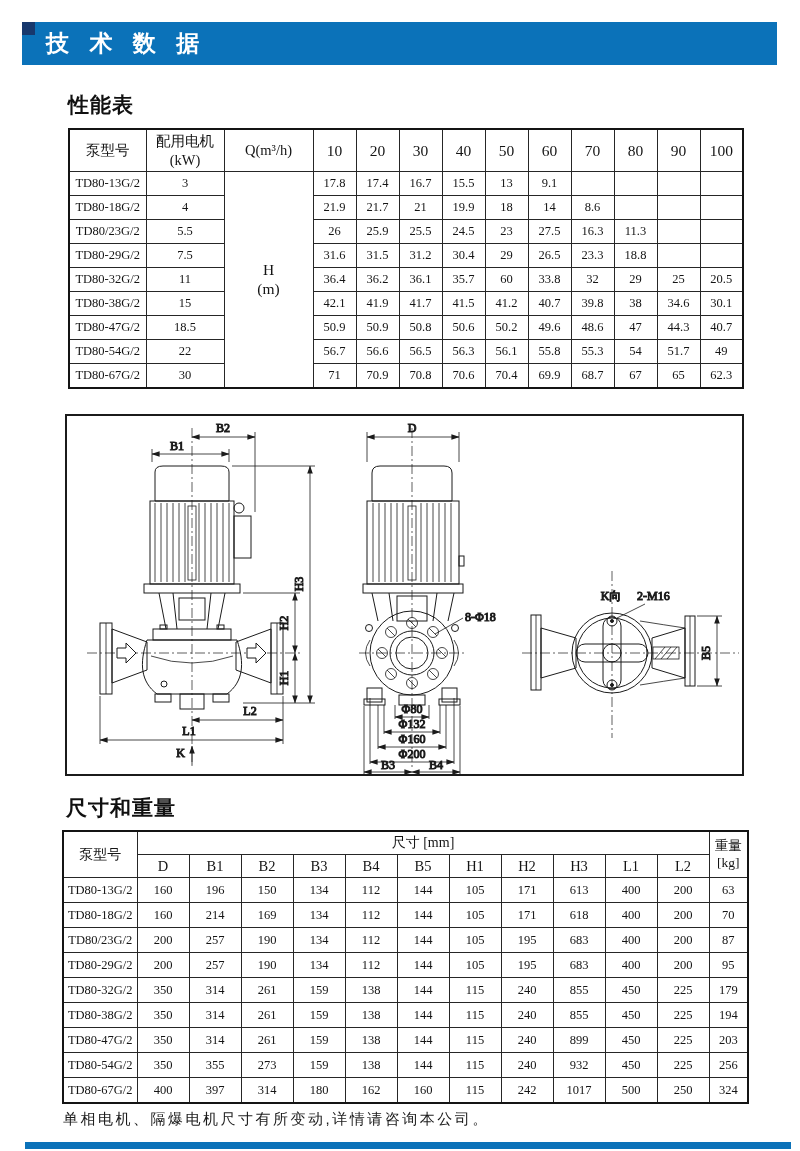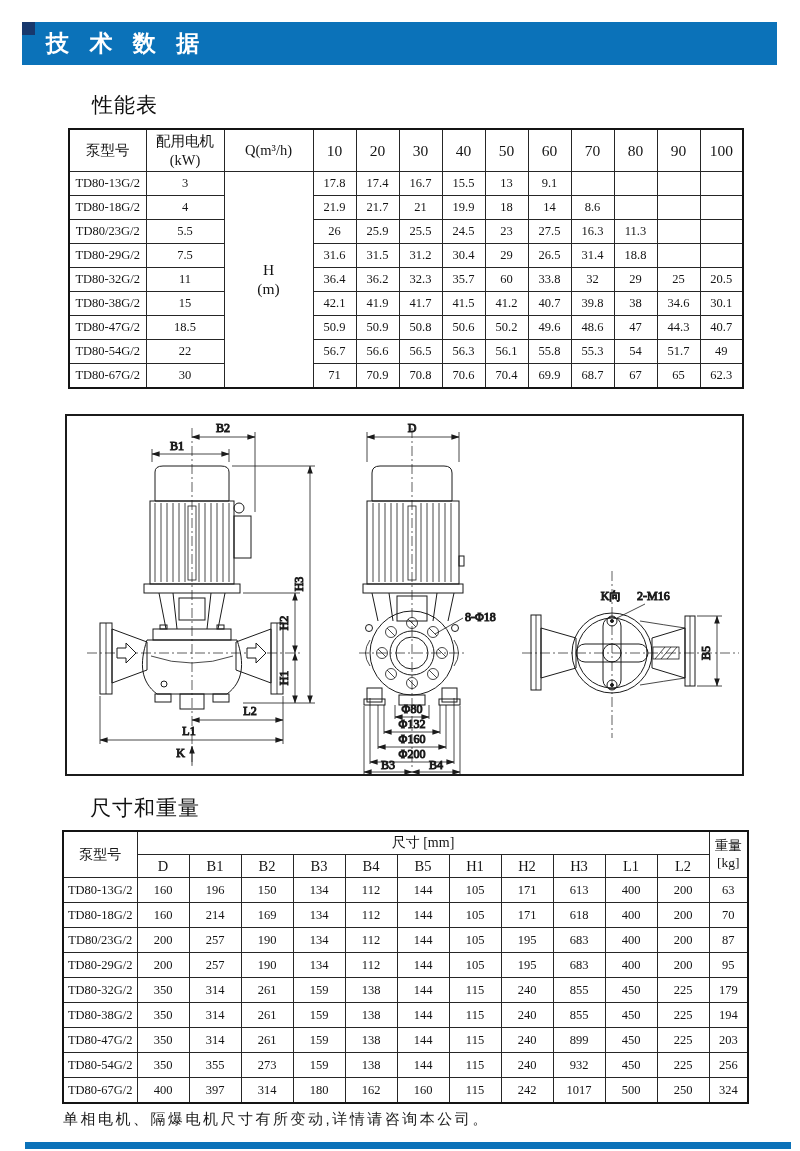--- a/index.html
+++ b/index.html
@@ -6,21 +6,21 @@
   .page{position:relative;width:800px;height:1151px;background:#ffffff;overflow:hidden;
         font-family:"Liberation Sans",sans-serif;color:#141414;}
 
   
   .banner{position:absolute;left:22px;top:22px;width:755px;height:43px;background:#0b72b9;}
   .banner .navy{position:absolute;left:0;top:0;width:13px;height:13px;background:#17386d;}
   .banner .title{position:absolute;left:24px;top:0;line-height:43px;color:#ffffff;
                  font-size:23px;font-weight:bold;letter-spacing:7px;}
 
   
-  .sec-h{position:absolute;font-size:21px;font-weight:normal;color:#101010;letter-spacing:1px;margin-left:24px;}
+  .sec-h{position:absolute;font-size:21px;font-weight:bold;color:#101010;letter-spacing:1px;}
   .sec-h.perf{left:68px;top:91px;}
   .sec-h.dims{left:66px;top:794px;}
 
   
   table{border-collapse:collapse;table-layout:fixed;background:#fff;
         font-family:"Liberation Serif","DejaVu Serif",serif;color:#141414;}
   th,td{border:1px solid #262626;text-align:center;vertical-align:middle;padding:0;
         overflow:hidden;white-space:nowrap;font-weight:normal;}
 
   .perf-table{position:absolute;left:68px;top:128px;width:674px;border:2px solid #141414;}
@@ -148,31 +148,31 @@
         </tr>
         <tr>
           <td>TD80-29G/2</td>
           <td>7.5</td>
           <td>31.6</td>
           <td>31.5</td>
           <td>31.2</td>
           <td>30.4</td>
           <td>29</td>
           <td>26.5</td>
-          <td>31.4</td>
+          <td>23.3</td>
           <td>18.8</td>
           <td></td>
           <td></td>
         </tr>
         <tr>
           <td>TD80-32G/2</td>
           <td>11</td>
           <td>36.4</td>
           <td>36.2</td>
-          <td>32.3</td>
+          <td>36.1</td>
           <td>35.7</td>
           <td>60</td>
           <td>33.8</td>
           <td>32</td>
           <td>29</td>
           <td>25</td>
           <td>20.5</td>
         </tr>
         <tr>
           <td>TD80-38G/2</td>

